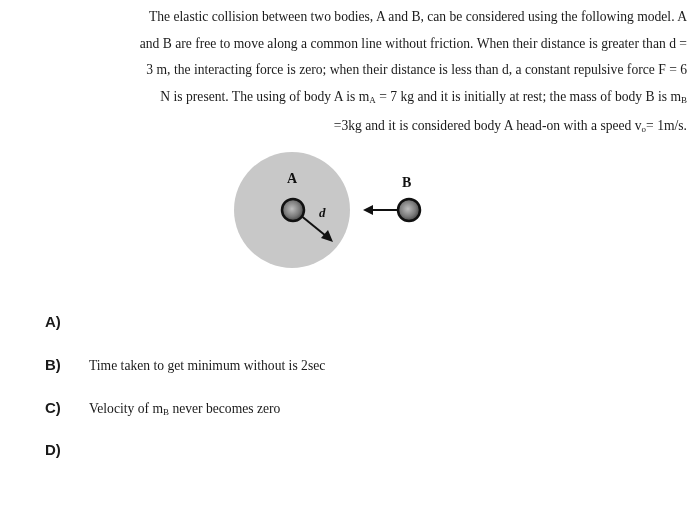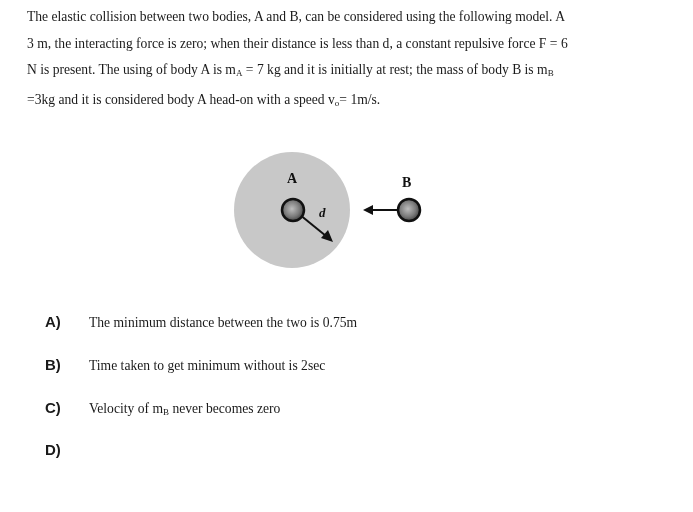--- a/index.html
+++ b/index.html
@@ -1,29 +1,30 @@
 <!DOCTYPE html>
 <html><head>
 <meta charset="utf-8">
 <style>
   html, body { margin:0; padding:0; background:#ffffff; }
   body { width:693px; height:512px; position:relative; overflow:hidden; font-family:"Liberation Serif", serif; color:#1a1a1a; }
   .para { position:absolute; left:27px; top:4px; width:660px; font-size:13.6px; line-height:26.5px; }
-  .para .line { display:block; white-space:nowrap; }
+  .para .line { display:block; white-space:nowrap;text-align:right; }
   .sub { font-size:9px; vertical-align:-2px; }
   .diagram { position:absolute; left:220px; top:150px; width:240px; height:125px; }
   .opt { position:absolute; left:45px; font-size:14px; display:flex; align-items:baseline; }
   .opt .letter { font-family:"Liberation Sans", sans-serif; font-weight:bold; font-size:15px; width:44px; }
   .opt .text { font-family:"Liberation Serif", serif; font-size:13.6px; }
 </style>
 </head>
 <body>
 
 <div class="para">
   <span class="line">The elastic collision between two bodies, A and B, can be considered using the following model. A</span>
+  <span class="line">and B are free to move along a common line without friction. When their distance is greater than d =</span>
   <span class="line">3 m, the interacting force is zero; when their distance is less than d, a constant repulsive force F = 6</span>
   <span class="line"><span>N is present. The using of body A is m</span><span class="sub">A</span><span> = 7 kg and it is initially at rest; the mass of body B is m</span><span class="sub">B</span></span>
   <span class="line"><span>=3kg and it is  considered body A head-on with a speed v</span><span class="sub">o</span><span>= 1m/s.</span></span>
 </div>
 
 <div class="diagram">
   <svg width="240" height="125" viewBox="0 0 240 125">
     <defs>
       <radialGradient id="ballGrad" cx="45%" cy="45%" r="60%">
         <stop offset="0%" stop-color="#bdbdbd"></stop>
@@ -39,21 +40,20 @@
     <text x="99" y="67" font-family="Liberation Serif, serif" font-style="italic" font-weight="bold" font-size="13" fill="#111">d</text>
     <text x="182" y="37" font-family="Liberation Serif, serif" font-weight="bold" font-size="14" fill="#111">B</text>
     <line x1="177" y1="60" x2="150" y2="60" stroke="#111" stroke-width="2"></line>
     <polygon points="143,60 153,55 153,65" fill="#111"></polygon>
     <circle cx="189" cy="60" r="11" fill="url(#ballGrad)" stroke="#111" stroke-width="2.5"></circle>
   </svg>
 </div>
 
 <div class="opt" style="top:313px;">
   <span class="letter">A)</span>
-  <span class="text">The minimum distance between the two is 0.75m</span>
 </div>
 
 <div class="opt" style="top:356px;">
   <span class="letter">B)</span>
   <span class="text">Time taken to get minimum without is 2sec</span>
 </div>
 
 <div class="opt" style="top:399px;">
   <span class="letter">C)</span>
   <span class="text"><span>Velocity of  m</span><span class="sub">B</span><span> never becomes zero</span></span>

